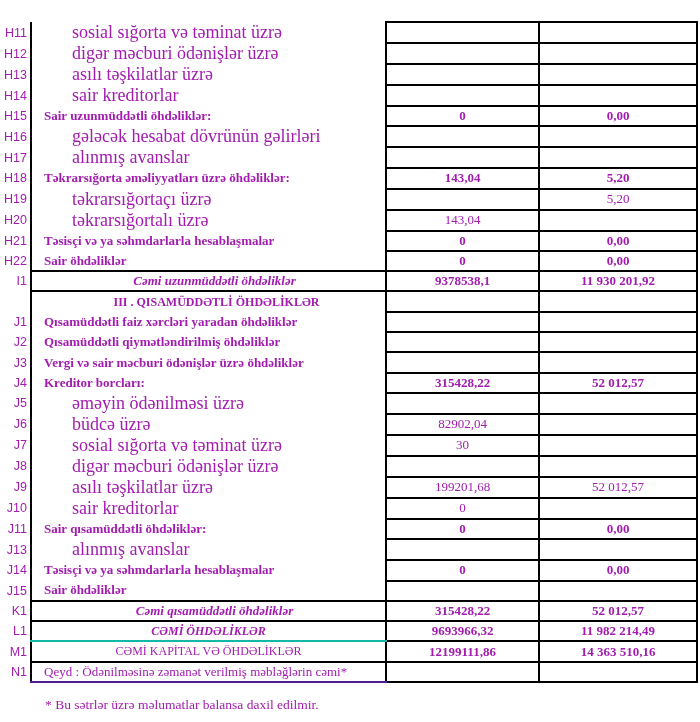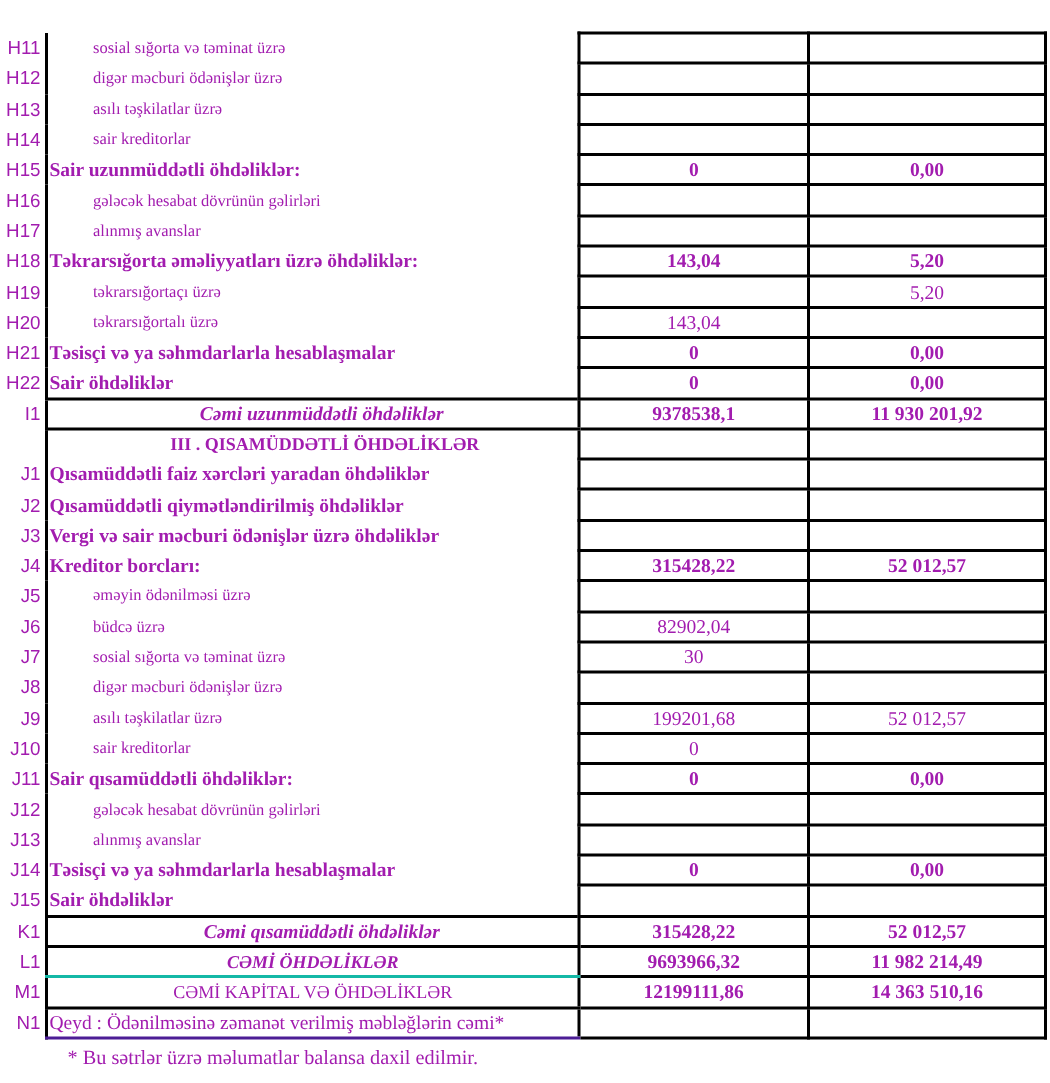--- a/index.html
+++ b/index.html
@@ -38,30 +38,30 @@
   }
   td.code {
     font-family: "Liberation Sans", sans-serif;
     font-size: 12.5px;
     text-align: right;
     padding-right: 3px;
   }
   td.label {
     border-left: 2px solid #000;
     font-size: 13px;
-    padding-left: 1px;
+    padding-left: 12px;
   }
   td.val {
     border: 2px solid #000;
     text-align: center;
     font-size: 13px;
   }
 
   
-  tr.row-sub td.label   { padding-left: 30px; font-weight: normal; font-size: 11px; }
+  tr.row-sub td.label   { padding-left: 40px; font-weight: normal; font-size: 18px; }
   tr.row-bold td.label  { font-weight: bold; }
   tr.row-total td.label {
     font-weight: bold; font-style: italic; text-align: center;
     border-top: 2px solid #000; border-bottom: 2px solid #000;
     padding-left: 12px;
   }
   tr.row-total-caps td.label {
     font-weight: bold; font-style: italic; text-align: center; font-size: 12px;
     border-top: 2px solid #000; border-bottom: 2px solid #14b8a6;
     padding-left: 0;
@@ -248,26 +248,20 @@
           <td class="val">0</td>
           <td class="val"></td>
         </tr>
         <tr class="row-bold">
           <td class="code">J11</td>
           <td class="label">Sair qısamüddətli öhdəliklər:</td>
           <td class="val vbold">0</td>
           <td class="val vbold">0,00</td>
         </tr>
         <tr class="row-sub">
-          <td class="code">J12</td>
-          <td class="label">gələcək hesabat dövrünün gəlirləri</td>
-          <td class="val"></td>
-          <td class="val"></td>
-        </tr>
-        <tr class="row-sub">
           <td class="code">J13</td>
           <td class="label">alınmış avanslar</td>
           <td class="val"></td>
           <td class="val"></td>
         </tr>
         <tr class="row-bold">
           <td class="code">J14</td>
           <td class="label">Təsisçi və ya səhmdarlarla hesablaşmalar</td>
           <td class="val vbold">0</td>
           <td class="val vbold">0,00</td>

